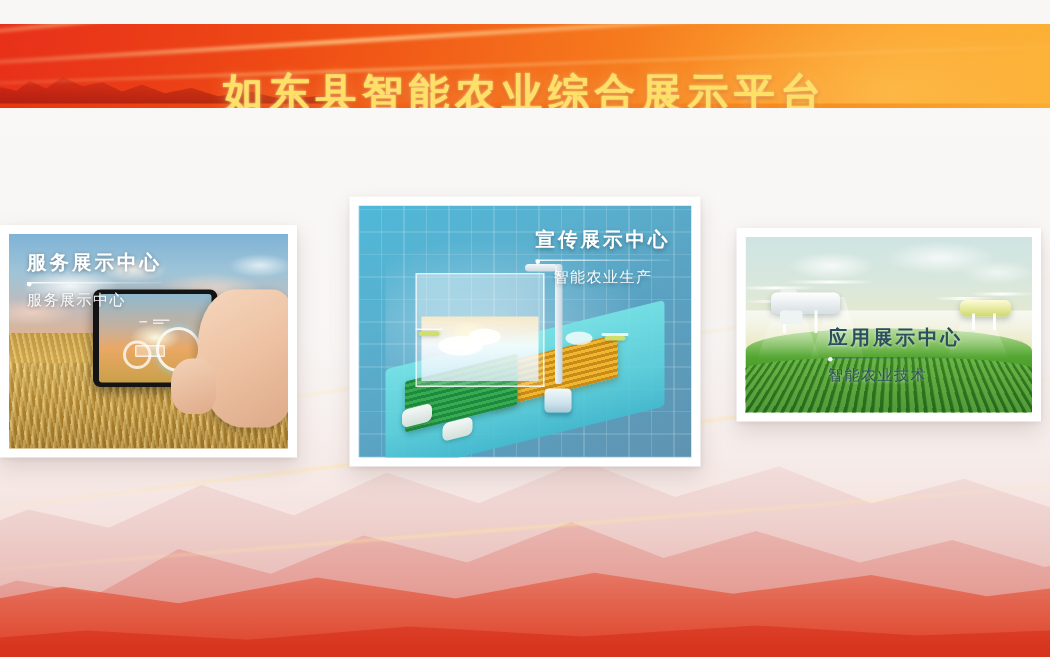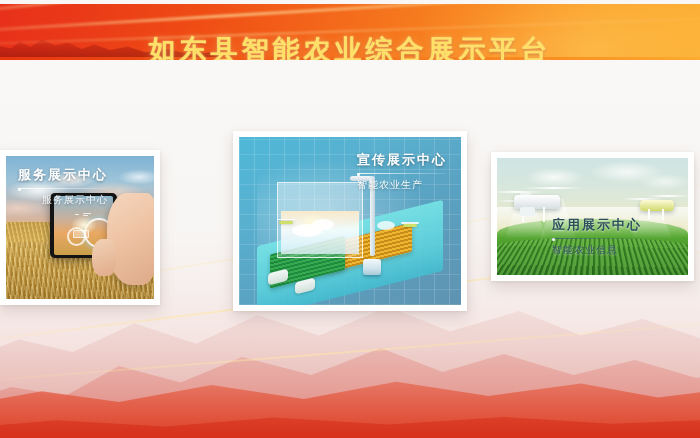--- a/index.html
+++ b/index.html
@@ -43,21 +43,21 @@
     position:absolute;height:2px;left:-10%;width:120%;
     background:linear-gradient(90deg,rgba(255,225,150,0) 0%,rgba(255,230,165,.75) 45%,rgba(255,240,190,.15) 100%);
     transform-origin:left center;filter:blur(.6px);
   }
   .ray1{bottom:90px;transform:rotate(-7deg);}
   .ray2{bottom:52px;transform:rotate(-4.5deg);opacity:.7;}
   .ray3{bottom:130px;transform:rotate(-9deg);opacity:.45;}
 
   
   #banner{
-    position:absolute;left:0;top:4px;width:700px;height:56px;
+    position:absolute;left:0;top:16px;width:700px;height:56px;
     background:
       linear-gradient(100deg,#e8301a 0%,#ea3a18 12%,#ef4c14 28%,#f3651a 45%,#f67c1e 60%,#f99226 74%,#fba52d 86%,#fcb235 100%);
     overflow:hidden;
   }
   .b-streak{
     position:absolute;left:-15%;width:135%;height:3px;
     background:linear-gradient(90deg,rgba(255,228,150,0) 0%,rgba(255,235,170,.85) 35%,rgba(255,245,200,.25) 70%,rgba(255,245,200,0) 100%);
     filter:blur(1px);transform-origin:left center;
   }
   .b-s1{top:14px;transform:rotate(-6deg);}
@@ -93,21 +93,21 @@
   .card-label{
     position:absolute;z-index:6;color:#ffffff;
     text-shadow:0 1px 3px rgba(0,0,0,.35);
   }
   .card-title{font-size:13px;font-weight:bold;letter-spacing:2px;white-space:nowrap;}
   .card-rule{height:1px;margin:5px 0 4px 0;background:linear-gradient(90deg,rgba(255,255,255,.9),rgba(255,255,255,.1));}
   .card-rule::before{content:"";display:block;width:3px;height:3px;border-radius:50%;background:#fff;margin-top:-1px;}
   .card-sub{font-size:10px;letter-spacing:1px;white-space:nowrap;opacity:.95;}
 
   
-  #card-service{left:0px;top:150px;width:160px;height:155px;text-align:right;}
+  #card-service{left:0px;top:150px;width:198px;height:155px;}
   .c1-sky{position:absolute;inset:0;
     background:linear-gradient(180deg,#7fb3d5 0%,#9fc4d8 18%,#c9b9b2 38%,#e8b183 52%,#e7a36e 60%,#d9a05e 70%,#c9983f 100%);}
   .c1-clouds{position:absolute;left:0;top:4%;width:100%;height:48%;
     background:
       radial-gradient(ellipse 46px 16px at 22% 42%,rgba(255,255,255,.85),rgba(255,255,255,0) 70%),
       radial-gradient(ellipse 34px 12px at 44% 26%,rgba(255,240,230,.8),rgba(255,240,230,0) 70%),
       radial-gradient(ellipse 52px 18px at 72% 48%,rgba(255,225,205,.8),rgba(255,225,205,0) 70%),
       radial-gradient(ellipse 30px 11px at 90% 22%,rgba(255,255,255,.7),rgba(255,255,255,0) 70%),
       radial-gradient(ellipse 40px 13px at 8% 68%,rgba(250,215,195,.7),rgba(250,215,195,0) 72%);}
   .c1-sun{position:absolute;left:40%;top:44%;width:64px;height:40px;
@@ -303,21 +303,21 @@
       <div class="c2-pane">
         <div class="c2-pane-img"></div>
       </div>
 
       <div class="c2-cloud c2-c1"></div>
       <div class="c2-cloud c2-c2"></div>
       <div class="c2-cloud c2-c3"></div>
       <div class="c2-drone c2-d1"></div>
       <div class="c2-drone c2-d2"></div>
 
-      <div class="card-label" style="right:14px;top:14px;text-align:left;">
+      <div class="card-label" style="right:14px;top:14px;text-align:center;">
         <div class="card-title">宣传展示中心</div>
         <div class="card-rule"></div>
         <div class="card-sub">智能农业生产</div>
       </div>
     </div>
   </section>
 
   <section class="card" id="card-app">
     <div class="card-inner">
       <div class="c3-sky"></div>
@@ -345,18 +345,18 @@
         <div class="c3-rotor c3-r1"></div>
         <div class="c3-rotor c3-r2"></div>
         <div class="c3-body" style="background:linear-gradient(180deg,#fdfbd8,#cfd96a);"></div>
         <div class="c3-leg c3-l1"></div>
         <div class="c3-leg c3-l2"></div>
       </div>
 
       <div class="card-label" style="left:55px;top:58px;color:#2c4f5e;text-shadow:0 1px 2px rgba(255,255,255,.55);">
         <div class="card-title">应用展示中心</div>
         <div class="card-rule" style="background:linear-gradient(90deg,rgba(60,100,115,.8),rgba(60,100,115,.05));"></div>
-        <div class="card-sub">智能农业信息</div>
+        <div class="card-sub">智能农业技术</div>
       </div>
     </div>
   </section>
 
 </div>
 
 </body></html>

